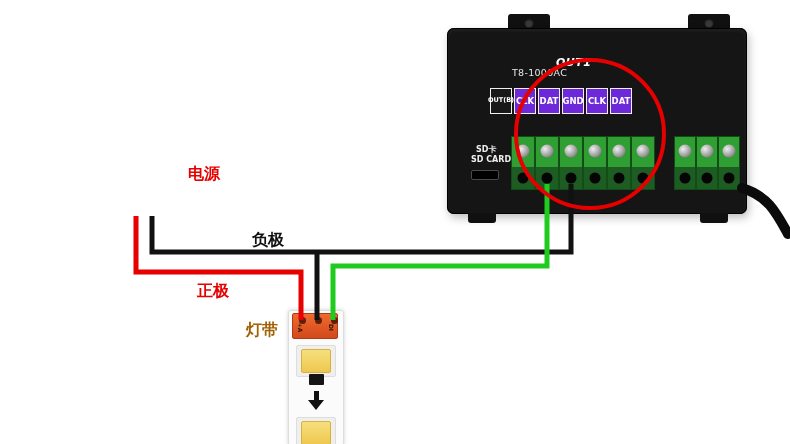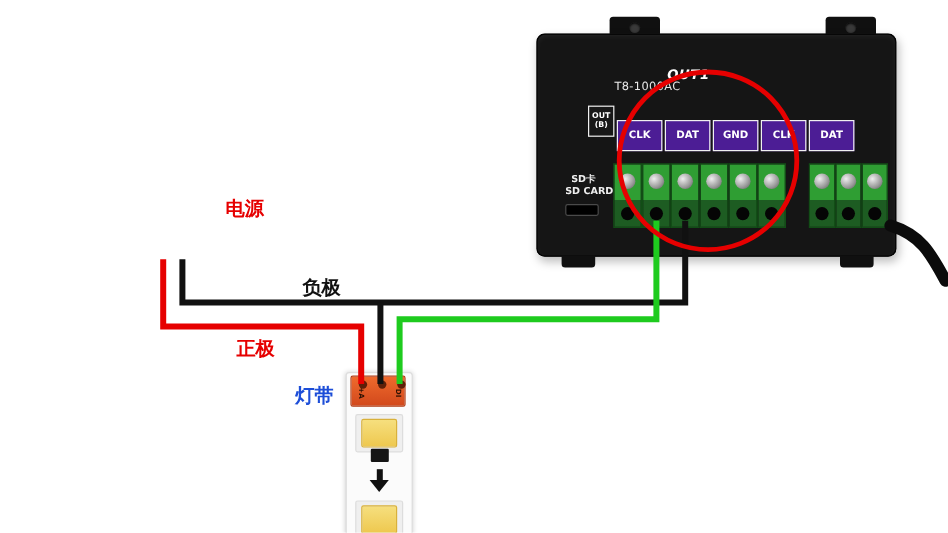--- a/index.html
+++ b/index.html
@@ -28,23 +28,23 @@
   .ctrl{left:447px;top:28px;width:300px;height:186px;background:#151515;border-radius:7px;z-index:1;
         box-shadow:inset 0 0 0 1px #000, inset 0 2px 5px rgba(255,255,255,0.07), 2px 4px 8px rgba(0,0,0,0.25);}
   .ctrl-bevel{left:5px;top:5px;width:288px;height:174px;border:1px solid #3a3a3a;border-radius:5px;}
   .tab{width:42px;height:18px;background:#101010;border-radius:3px 3px 0 0;z-index:1;}
   .tab .hole{position:absolute;left:50%;top:50%;transform:translate(-50%,-50%);width:9px;height:9px;
         border-radius:50%;background:#3a3a3a;box-shadow:inset 0 1px 2px #000;}
   .foot{width:28px;height:10px;background:#101010;border-radius:0 0 3px 3px;z-index:1;}
   .out1{color:#fff;font-weight:bold;font-size:11px;z-index:2;letter-spacing:0.5px;font-style:italic;}
   .model{color:#e8e8e8;font-size:9.5px;z-index:2;letter-spacing:0.3px;}
   .pinrow{display:flex;gap:2px;z-index:2;}
-  .pinbox{width:38px;height:26px;border:1px solid #f0f0f0;color:#fff;display:flex;align-items:center;
-        justify-content:center;font-size:8.5px;font-weight:bold;background:#4c1d95;box-sizing:border-box;margin-top:12px;}
-  .portbox{width:22px;height:26px;border:1px solid #f0f0f0;color:#fff;display:flex;flex-direction:column;
+  .pinbox{width:22px;height:26px;border:1px solid #f0f0f0;color:#fff;display:flex;align-items:center;
+        justify-content:center;font-size:8.5px;font-weight:bold;background:#6d28d9;box-sizing:border-box;}
+  .portbox{width:22px;height:26px;border:1px solid #f0f0f0;color:#fff;display:flex;
         align-items:center;justify-content:center;font-size:6.5px;font-weight:bold;background:#181818;
         line-height:1.2;box-sizing:border-box;z-index:2;}
   .gterm{display:flex;z-index:2;}
   .gcell{width:24px;height:54px;position:relative;box-sizing:border-box;border:1px solid #124d16;
         background:linear-gradient(180deg,#2f9e33 0 30px,#1d5c22 30px);}
   .gcell.narrow{width:22px;}
   .gscrew{position:absolute;left:50%;top:14px;transform:translate(-50%,-50%);width:13px;height:13px;
         border-radius:50%;background:radial-gradient(circle at 35% 35%,#eeeeee,#999 60%,#555);}
   .ghole{position:absolute;left:50%;top:41px;transform:translate(-50%,-50%);width:11px;height:11px;
         border-radius:50%;background:#050505;}
@@ -157,21 +157,21 @@
     <polyline points="136,216 136,272 301,272 301,320" fill="none" stroke-width="5" style="stroke: rgb(230, 0, 0);"></polyline>
     <polyline points="152,216 152,252 571,252 571,184" fill="none" stroke-width="5" style="stroke: rgb(17, 17, 17);"></polyline>
     <polyline points="317,252 317,320" fill="none" stroke-width="5" style="stroke: rgb(17, 17, 17);"></polyline>
     <polyline points="333,320 333,266 547,266 547,184" fill="none" stroke-width="5" style="stroke: rgb(30, 203, 30);"></polyline>
   </svg>
 
   <div class="abs hl-circle" style="border-color: rgb(230, 0, 0);"></div>
 
   <div class="abs wlabel" style="left: 252px; top: 230px; color: rgb(17, 17, 17);">负极</div>
   <div class="abs wlabel" style="left: 197px; top: 281px; color: rgb(230, 0, 0);">正极</div>
-  <div class="abs wlabel" style="left: 246px; top: 320px; color: #1d4ed8;">灯带</div>
+  <div class="abs wlabel" style="left: 246px; top: 320px; color: #a16207;">灯带</div>
 
   <div class="abs strip">
     <div class="pcon">
       <span class="pad-hole" style="left:6px;"></span>
       <span class="pad-hole" style="left:22px;"></span>
       <span class="pad-hole" style="left:38px;"></span>
       <span class="pad-label" style="left:3px;">+A</span>
       <span class="pad-label" style="left:35px;">DI</span>
     </div>
     <div class="chip" style="top:34px;">

